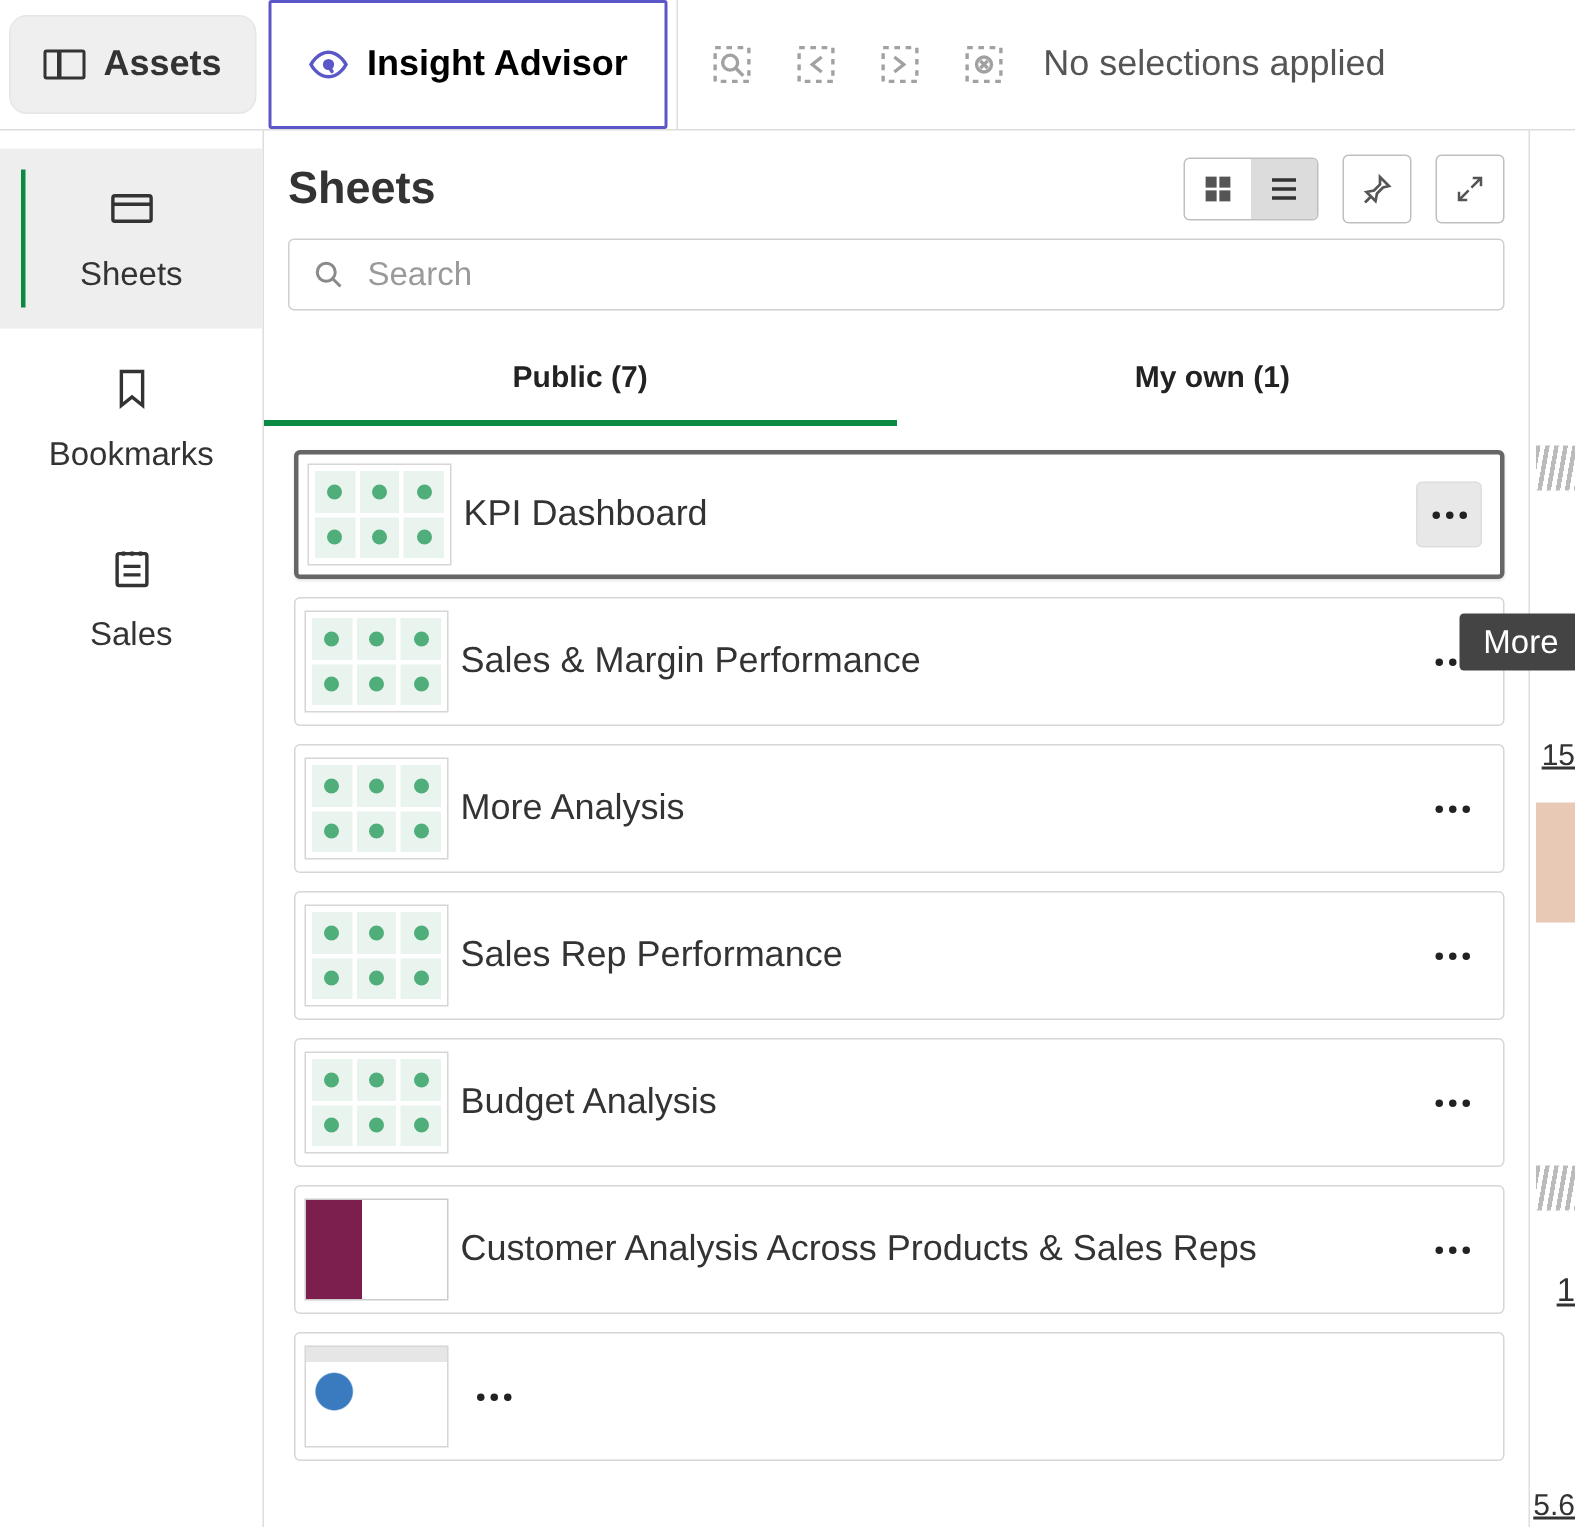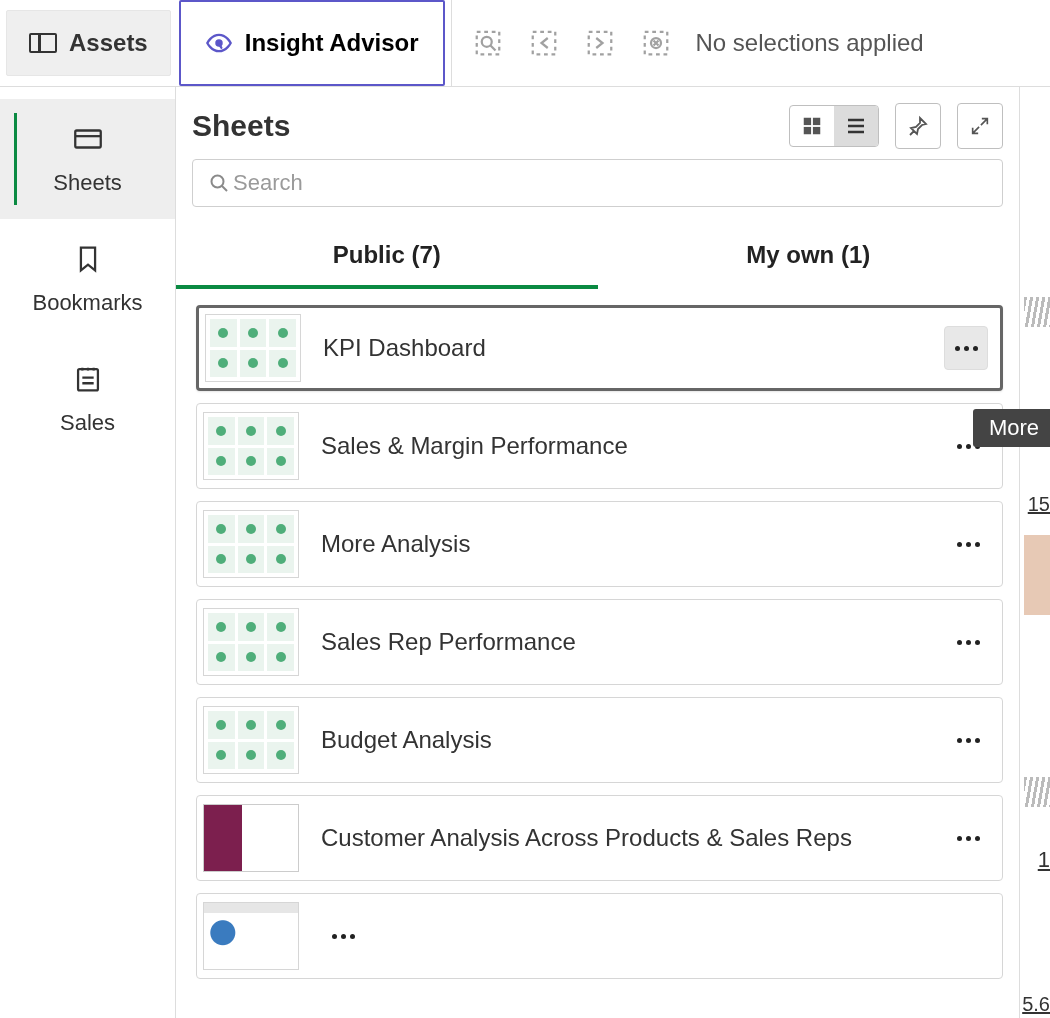--- a/index.html
+++ b/index.html
@@ -2,21 +2,21 @@
 <html><head>
 <meta charset="utf-8">
 <style>
   * { box-sizing: border-box; }
   html, body { margin: 0; padding: 0; font-family: -apple-system, BlinkMacSystemFont, "Segoe UI", Arial, sans-serif; color: #333; background: #fff; }
   body { width: 1050px; height: 1018px; overflow: hidden; position: relative; }
 
   
   .topbar { height: 87px; border-bottom: 1px solid #ddd; display: flex; align-items: stretch; }
   .topbar .btn { display: flex; align-items: center; justify-content: center; gap: 12px; }
-  .assets-btn { margin: 10px 6px 10px 6px; padding: 0 22px; background: #efefef; border: 1px solid #e6e6e6; border-radius: 2px; font-size: 24px; font-weight: 600; cursor: pointer; }
+  .assets-btn { margin: 10px 6px 10px 6px; padding: 0 22px; background: #efefef; border: 1px solid #e6e6e6; border-radius: 12px; font-size: 24px; font-weight: 600; cursor: pointer; }
   .insight-btn { margin: 0 6px 0 2px; padding: 0 24px; border: 2px solid #5c57c9; border-radius: 2px; font-size: 24px; font-weight: 700; color: #000000; cursor: pointer; }
   .sel-tools { display: flex; align-items: center; padding: 0 8px; border-left: 1px solid #ddd; }
   .sel-tools .tool { width: 56px; height: 56px; display:flex; align-items:center; justify-content:center; opacity: 0.55; cursor: pointer; }
   .sel-tools .tool svg { width: 30px; height: 30px; stroke:#555; }
   .no-sel { font-size: 24px; color: #555; padding-left: 12px; }
 
   .assets-icon-box { width: 28px; height: 20px; border: 2.5px solid #333; border-radius: 2px; position: relative; }
   .assets-icon-box::before { content:""; position:absolute; left:7px; top:-1px; bottom:-1px; width:2.5px; background:#333; }
 
   
@@ -35,32 +35,32 @@
 
   .panel-head { display:flex; align-items:center; justify-content:space-between; padding: 4px 16px 10px 16px; }
   .panel-title { font-size: 30px; font-weight: 700; }
   .head-tools { display:flex; align-items:center; gap:16px; }
   .view-toggle { display:flex; border:1px solid #bfbfbf; border-radius:4px; overflow:hidden; }
   .view-toggle .vt { width:44px; height:40px; display:flex; align-items:center; justify-content:center; cursor:pointer; }
   .view-toggle .vt.active { background:#dcdcdc; }
   .sq-btn { width:46px; height:46px; border:1px solid #bfbfbf; border-radius:4px; display:flex; align-items:center; justify-content:center; cursor:pointer; }
 
   .search-wrap { margin: 0 16px; }
-  .search-box { display:flex; align-items:center; height:48px; border:1px solid #cfcfcf; border-radius:4px; padding:0 14px; }
+  .search-box { display:flex; align-items:center; gap:12px; height:48px; border:1px solid #cfcfcf; border-radius:4px; padding:0 14px; }
   .search-box input { border:none; outline:none; font-size:22px; flex:1; background:transparent; color:#555; }
   .search-box input::placeholder { color:#9a9a9a; }
   .search-box svg { width:24px; height:24px; stroke:#8a8a8a; fill:none; stroke-width:2; }
 
   .tabs { display:flex; margin-top:18px; }
-  .tab { flex:1; text-align:center; font-size:24px; padding:16px 0; cursor:pointer; color:#222; font-weight:600; }
+  .tab { flex:1; text-align:center; font-size:20px; padding:16px 0; cursor:pointer; color:#222; font-weight:600; }
   .tab.active { border-bottom:4px solid #0a8a42; }
   .tab:not(.active) { border-bottom:1px solid transparent; }
 
   .sheet-list { padding: 16px 16px 30px 20px; overflow-y:auto; }
-  .sheet-card { display:flex; align-items:center; gap:22px; border:1px solid #d6d6d6; border-radius:4px; height:86px; padding:0 12px 0 6px; margin-bottom:12px; background:#fff; cursor:pointer; }
+  .sheet-card { display:flex; align-items:center; gap:8px; border:1px solid #d6d6d6; border-radius:4px; height:86px; padding:0 12px 0 6px; margin-bottom:12px; background:#fff; cursor:pointer; }
   .sheet-card.selected { border:3px solid #666; box-shadow:0 1px 2px rgba(0,0,0,.1); }
   .thumb { width:96px; height:68px; border:1px solid #d6d6d6; background:#fff; display:grid; grid-template-columns:repeat(3,1fr); grid-template-rows:repeat(2,1fr); gap:3px; padding:4px; }
   .thumb .cell { background:#eaf4ee; display:flex; align-items:center; justify-content:center; }
   .thumb .cell .dot{ width:10px;height:10px;border-radius:50%;background:#4fae7a; }
   .thumb.alt2 { background: linear-gradient(90deg,#7c1f4e 0 40%,#fff 40% 100%); grid-template-columns:none; grid-template-rows:none; padding:0; border-color:#ccc; }
   .thumb.alt3 { background: linear-gradient(#fff,#fff); grid-template-columns:none; grid-template-rows:none; padding:0; }
   .thumb.alt3::after{content:"";display:block;width:100%;height:100%;background:
     radial-gradient(circle at 20% 45%, #3a7bbf 0 12px, transparent 13px),
     linear-gradient(#e6e6e6,#e6e6e6) 0 0/100% 10px no-repeat;}
   .sheet-title { font-size:24px; flex:1; color:#333; }

